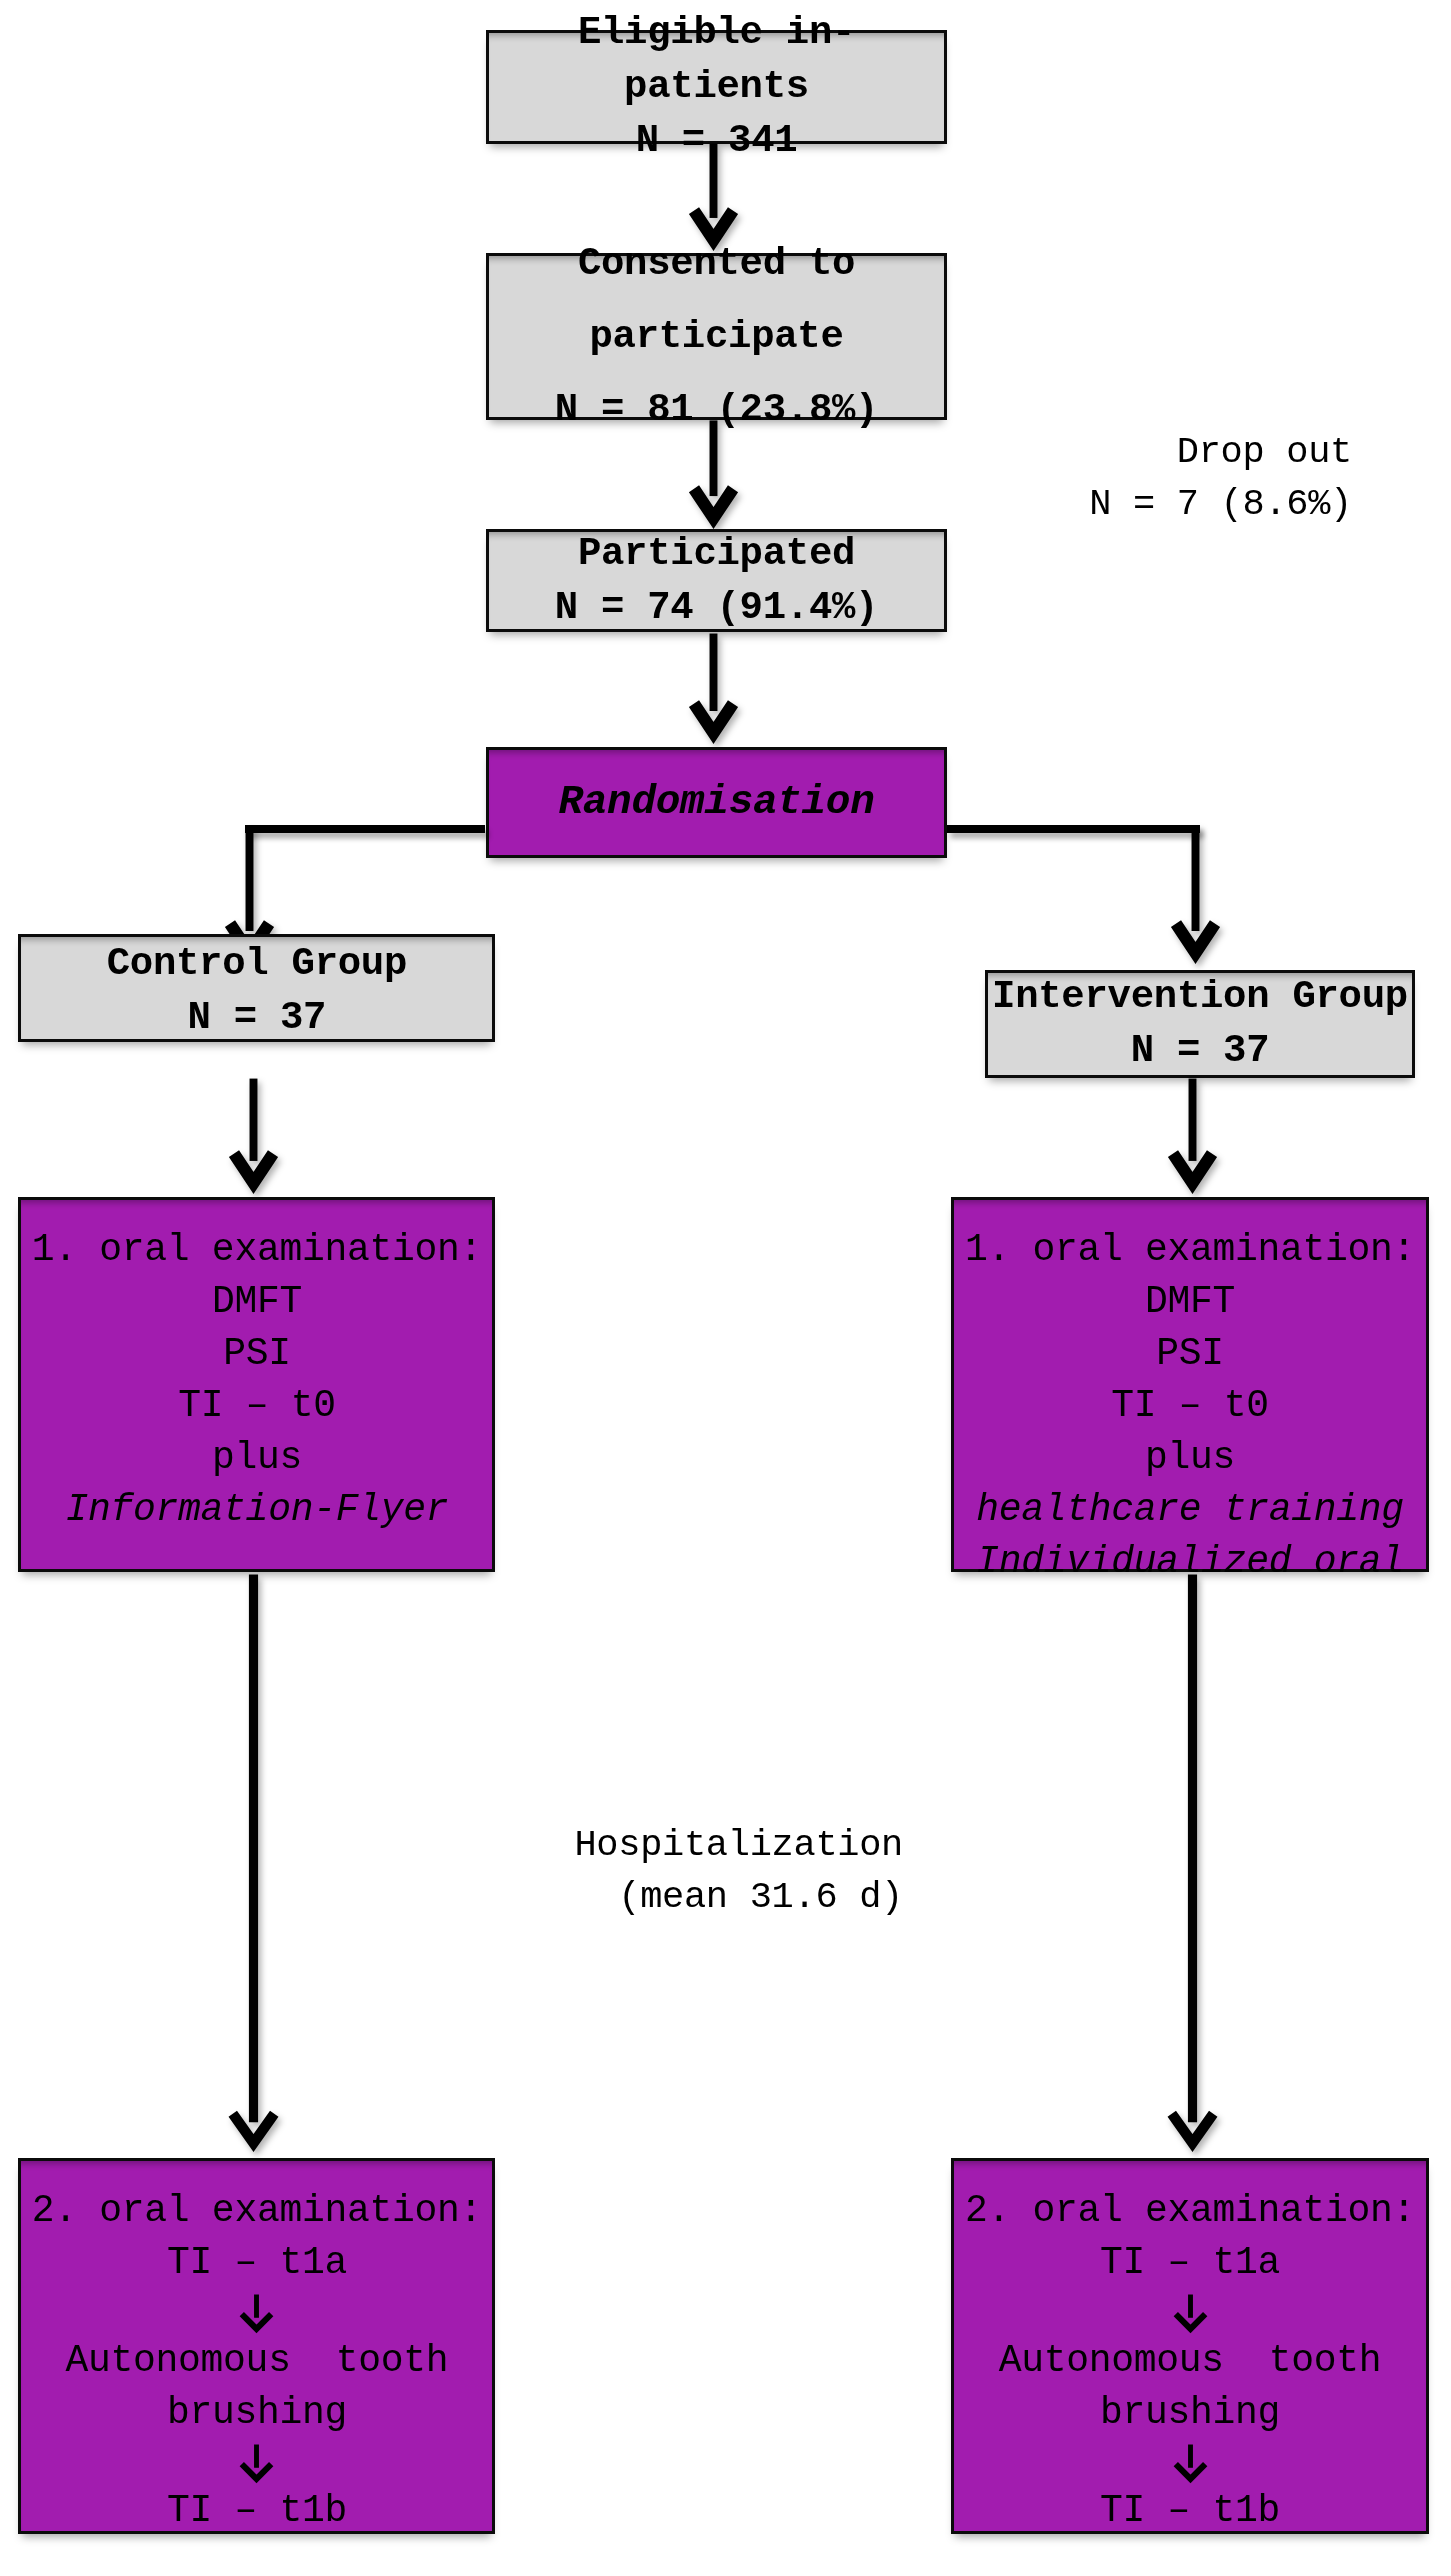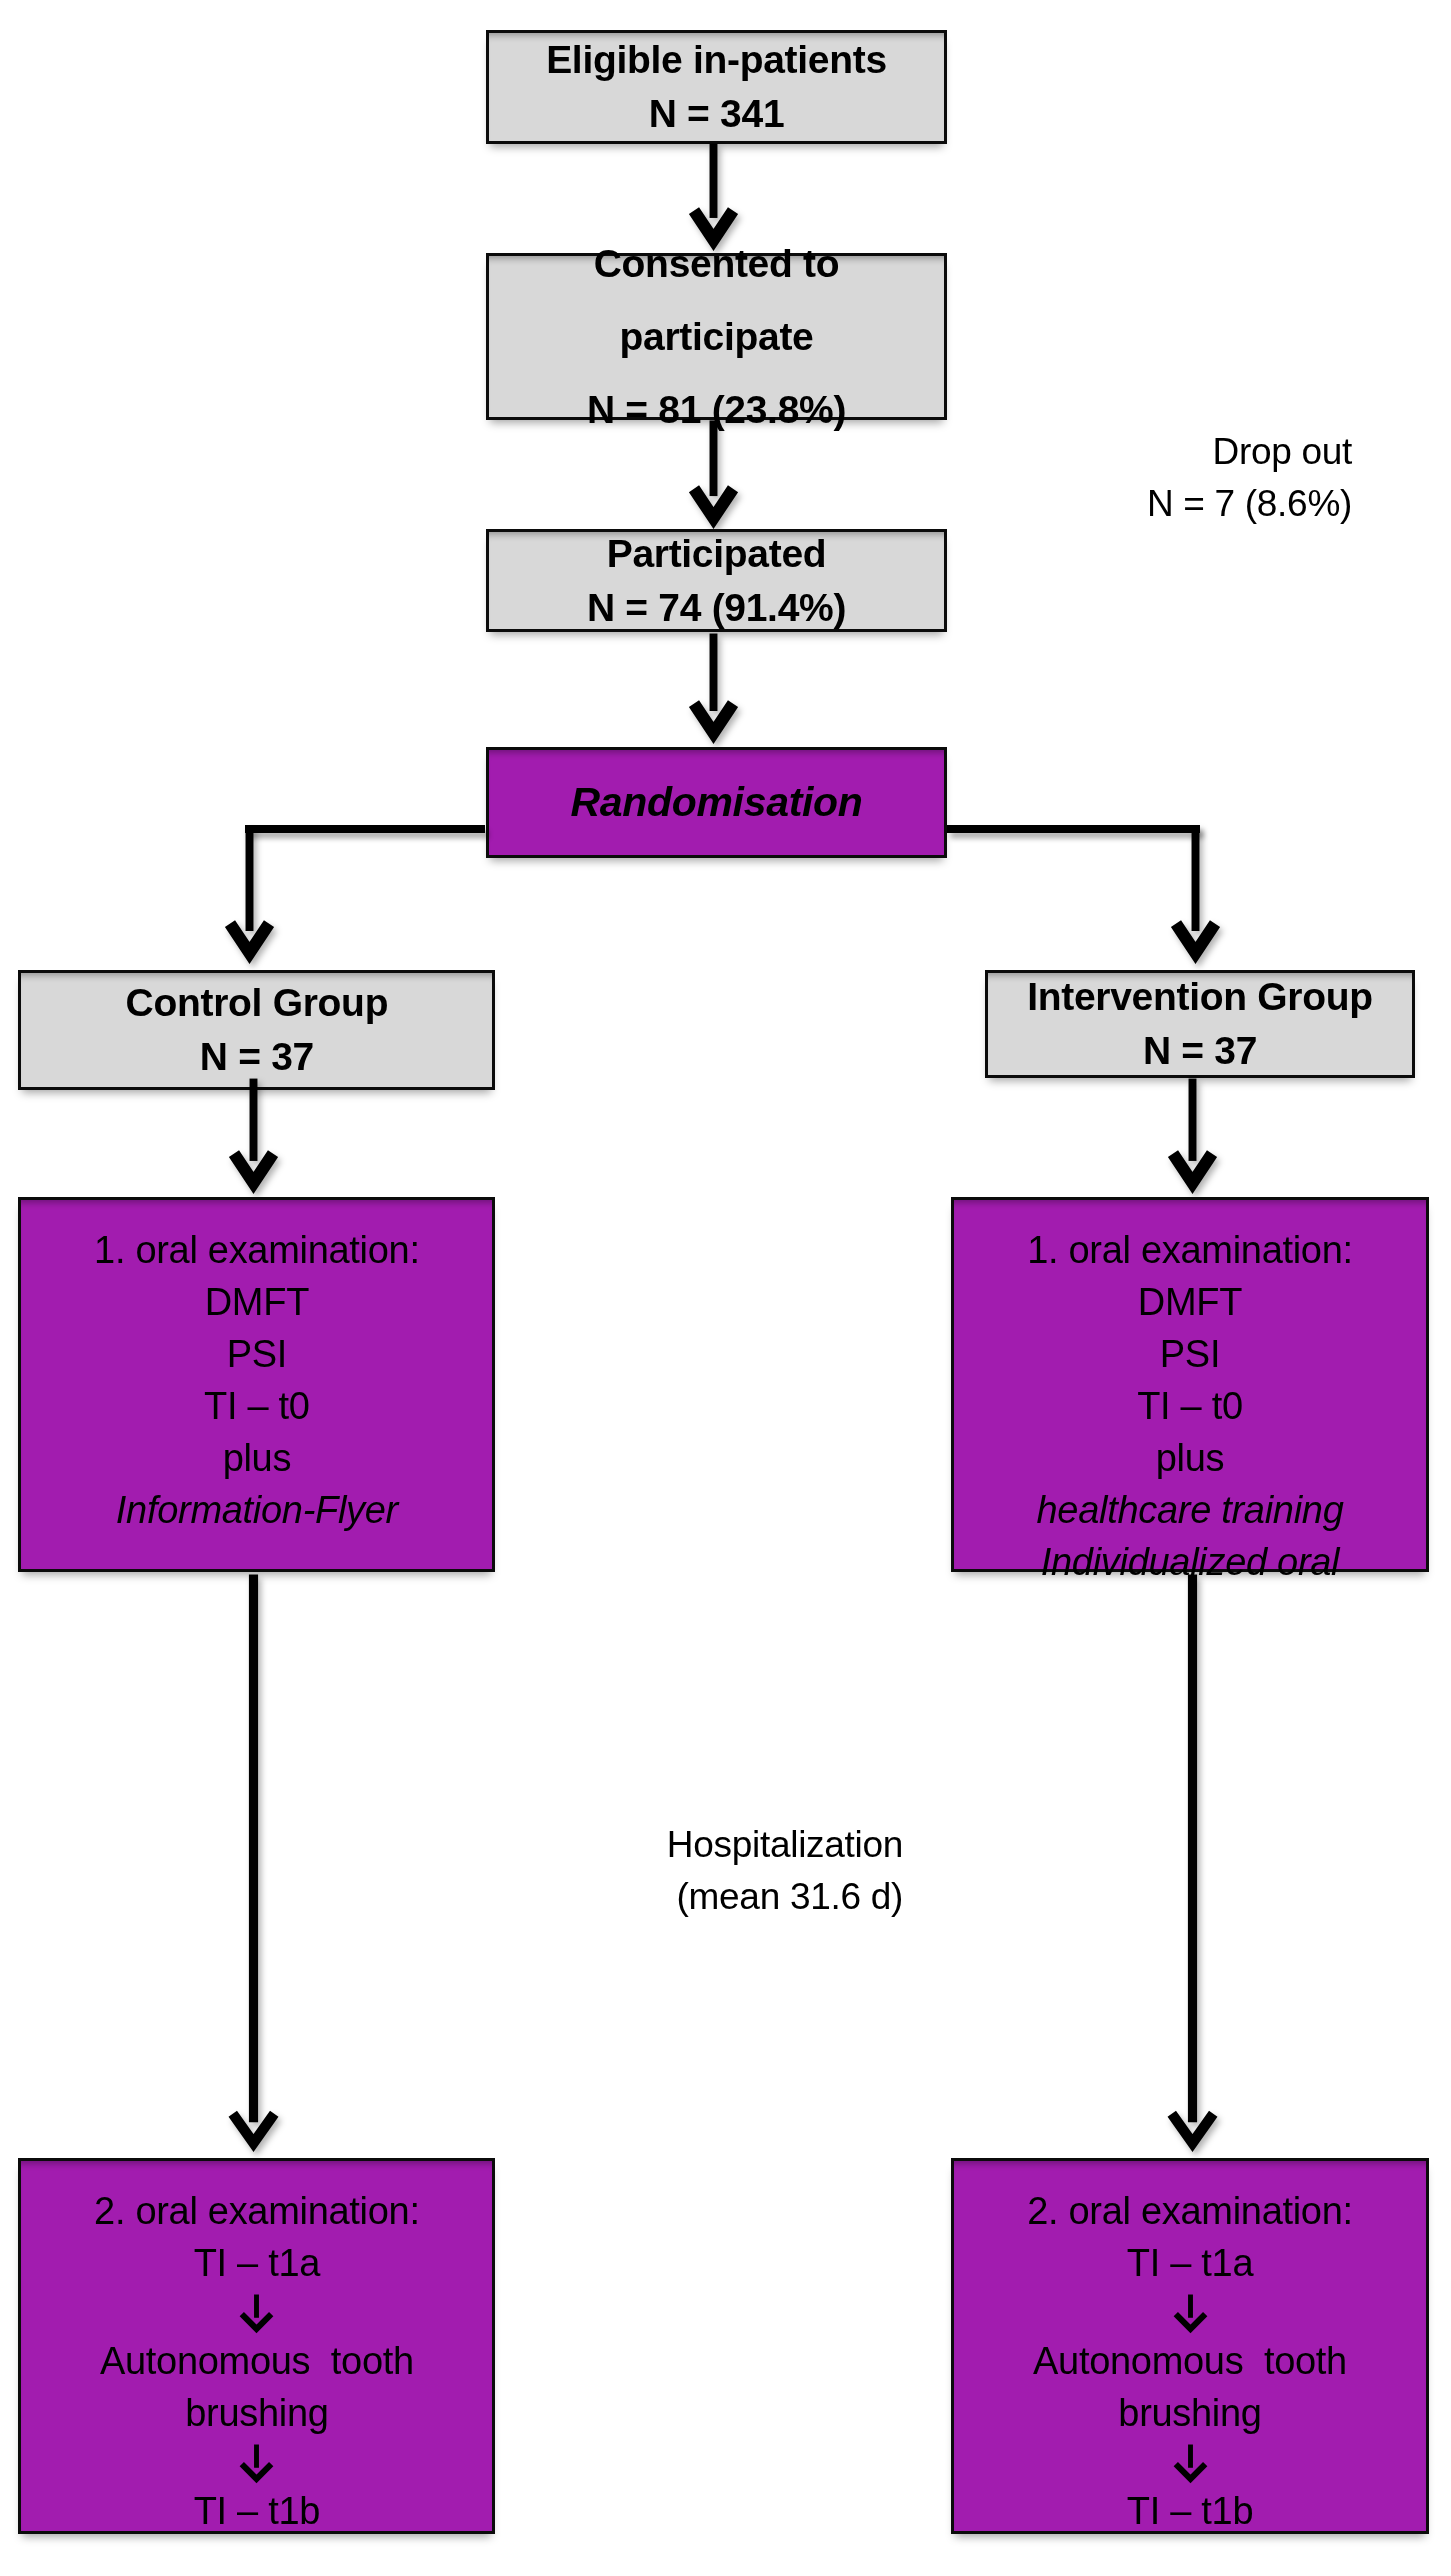--- a/index.html
+++ b/index.html
@@ -1,20 +1,20 @@
 <!DOCTYPE html>
 <html style="font-size:9.8px"><head>
 <meta charset="utf-8">
 <style>
   html,body{margin:0;padding:0;background:#ffffff;}
   #canvas{
     position:relative;
     width:1452px;height:2576px;
     background:#ffffff;
-    font-family:Liberation Sans, sans-serif;
+    font-family:Liberation Mono, monospace;
     color:#000;
   }
   .box{
     position:absolute;
     border:3.1px solid #0b0b0b;
     box-sizing:border-box;
     display:flex;flex-direction:column;
     align-items:center;justify-content:center;
     text-align:center;
     letter-spacing:-0.3px;
@@ -88,21 +88,21 @@
 
   <svg class="arrow" style="left:219px;top:825px;width:61px;height:137px;" viewBox="0 0 100 223">
     <line x1="50" y1="0" x2="50" y2="173" stroke-width="13"></line>
     <polyline points="18,161 50,209 82,161" stroke-width="20"></polyline>
   </svg>
   <svg class="arrow" style="left:1165px;top:825px;width:61px;height:137px;" viewBox="0 0 100 223">
     <line x1="50" y1="0" x2="50" y2="173" stroke-width="13"></line>
     <polyline points="18,161 50,209 82,161" stroke-width="20"></polyline>
   </svg>
 
-  <div class="box gray" style="left:18.4px;top:970px;width:477px;height:120px;">
+  <div class="box gray" style="left:18.4px;top:934px;width:477px;height:108px;justify-content:space-between;">
     <div class="ln">Control Group</div>
     <div class="ln">N = 37</div>
   </div>
 
   <div class="box gray" style="left:985px;top:970px;width:430px;height:108px;align-items:flex-end;">
     <div class="ln">Intervention Group</div>
     <div class="ln">N = 37</div>
   </div>
 
   <svg class="arrow" style="left:223px;top:1078px;width:61px;height:114px;" viewBox="0 0 100 185">

